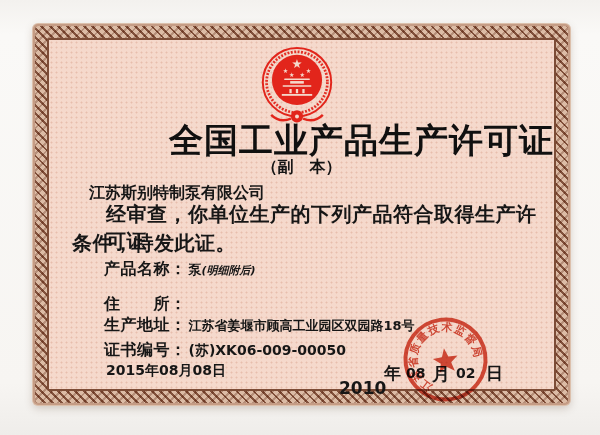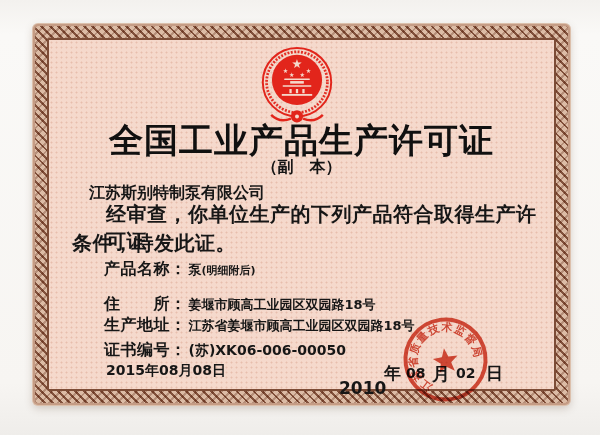--- a/index.html
+++ b/index.html
@@ -34,34 +34,34 @@
   .paper {
     position:absolute; inset:16px;
     background-color:#f5d9cc;
     background-image: radial-gradient(circle, rgba(223,172,153,.6) 0.9px, transparent 1.1px);
     background-size:5px 5px;
   }
   
   .emblem { position:absolute; left:210px; top:6px; width:76px; height:80px; }
   .title {
     position:absolute; left:0; right:0; top:78px;
-    text-align:center; font-size:34px; font-weight:900;
+    text-align:right; font-size:34px; font-weight:900;
     letter-spacing:1px; color:#101010;
   }
   .subtitle {
     position:absolute; left:0; right:0; top:117px;
     text-align:center; font-size:16px; font-weight:600; color:#141414;
   }
   .company { position:absolute; left:40px; top:143px; font-size:16px; font-weight:700; }
   .stmt1 { position:absolute; left:57px; top:161px; font-size:20px; font-weight:800; letter-spacing:.5px; }
   .stmt2 { position:absolute; left:23px; top:190px; font-size:20px; font-weight:800; letter-spacing:.5px; }
   .row { position:absolute; left:55px; display:flex; align-items:baseline; white-space:nowrap; }
   .row .lbl { font-size:16px; font-weight:800; letter-spacing:.5px; }
   .row .val { font-size:13px; font-weight:700; margin-left:2px; }
-  .row .val-note { font-size:11px; font-weight:700; }
+  .row .val-note { font-size:11px; font-weight:700;font-style:italic; }
   .row-product { top:219px; }
   .row-address { top:254px; }
   .row-prod-address { top:275px; }
   .row-cert-no { top:300px; }
   .row-validity { top:322px; }
   .row-cert-no .val, .row-validity .val { font-size:14px; }
   .note { position:absolute; left:56px; top:343px; font-size:9px; font-weight:700; letter-spacing:.3px; }
   
   .date { position:absolute; top:322px; left:0; width:100%; height:22px; z-index:1; }
   .date span { position:absolute; font-weight:800; }
@@ -119,31 +119,30 @@
     <div class="stmt2">条件，特发此证。</div>
 
     <div class="row row-product">
       <span class="lbl">产品名称：</span>
       <span class="val">泵</span>
       <span class="val-note">(明细附后)</span>
     </div>
 
     <div class="row row-address">
       <span class="lbl">住　　所：</span>
-      <span class="val">姜堰市顾高工业园区双园路18号</span>
     </div>
 
     <div class="row row-prod-address">
       <span class="lbl">生产地址：</span>
       <span class="val">江苏省姜堰市顾高工业园区双园路18号</span>
     </div>
 
     <div class="row row-cert-no">
       <span class="lbl">证书编号：</span>
-      <span class="val">(苏)XK06-006-00050</span>
+      <span class="val">(苏)XK06-009-00050</span>
     </div>
 
     <div class="row row-validity">
       <span class="val">2015年08月08日</span>
     </div>
 
 
     <div class="date">
       <span class="d-year">2010</span>
       <span class="d-year-l">年</span>

